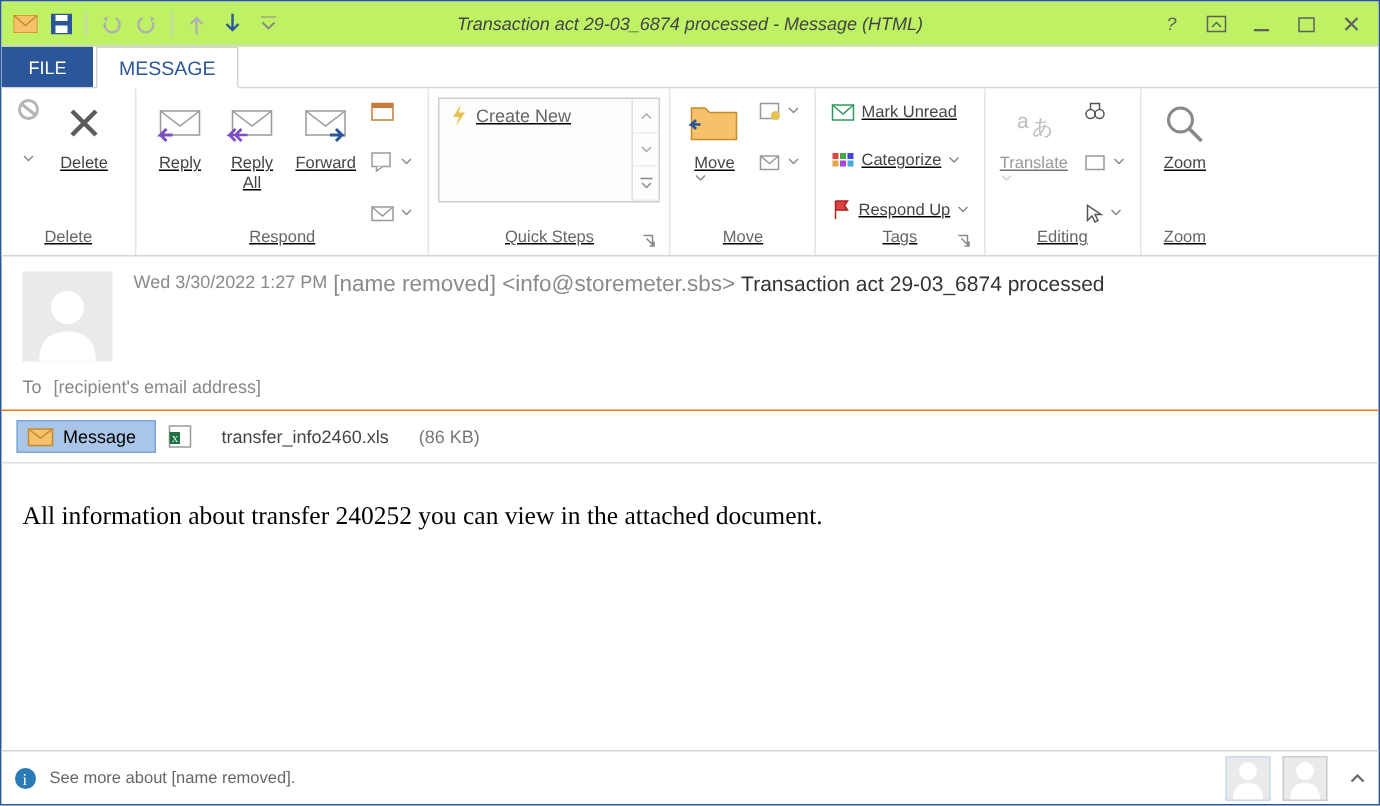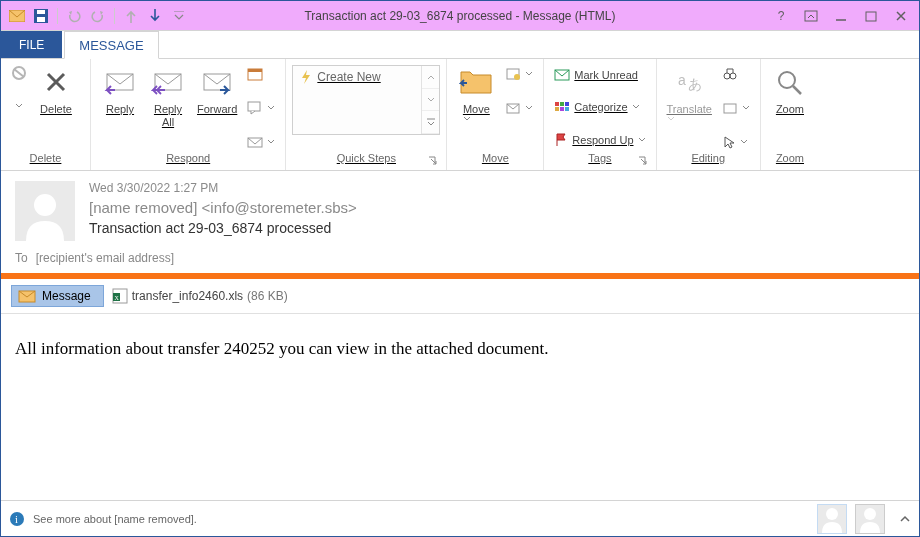--- a/index.html
+++ b/index.html
@@ -1,19 +1,19 @@
 <!DOCTYPE html>
 <html><head>
 <meta charset="utf-8">
 <style>
 * { box-sizing: border-box; margin: 0; padding: 0; }
 body { font-family: "Segoe UI", Tahoma, sans-serif; font-size: 12px; background: #fff; width: 920px; height: 537px; overflow: hidden; border: 1px solid #2b579a; display: flex; flex-direction: column; }
 
 
-.titlebar { height: 30px; background: #f0abfc; display: flex; align-items: center; border-bottom: 1px solid #d4d4d4; position: relative; }
+.titlebar { height: 30px; background: #bef264; display: flex; align-items: center; border-bottom: 1px solid #d4d4d4; position: relative; font-style: italic; }
 .qat { display: flex; align-items: center; gap: 4px; padding-left: 6px; }
 .qat-icon { width: 20px; height: 20px; display: flex; align-items: center; justify-content: center; cursor: pointer; }
 .qat-sep { width: 1px; height: 16px; background: #ccc; margin: 0 2px; }
 .title-text { position: absolute; left: 50%; transform: translateX(-50%); color: #444; font-size: 12px; }
 .winbtns { margin-left: auto; display: flex; align-items: center; gap: 2px; padding-right: 4px; }
 .winbtn { width: 28px; height: 22px; display: flex; align-items: center; justify-content: center; cursor: pointer; color: #606060; }
 
 
 .tabs { height: 28px; display: flex; align-items: stretch; background: #fff; border-bottom: 1px solid #d4d4d4; }
 .tab-file { background: #2b579a; color: #ffffff; font-size: 12px; padding: 0 18px; display: flex; align-items: center; cursor: pointer; }
@@ -31,31 +31,31 @@
 .small-stack { display: flex; flex-direction: column; gap: 16px; padding-top: 4px; }
 .small-item { display: flex; align-items: center; gap: 4px; font-size: 11px; color: #444; cursor: pointer; padding: 2px 4px; white-space: nowrap; }
 .qs-gallery { width: 148px; height: 70px; border: 1px solid #cfcfcf; background: #fdfdfd; margin-top: 4px; display: flex; }
 .qs-item { flex: 1; display: flex; align-items: flex-start; padding: 4px 6px; gap: 4px; font-size: 12px; color: #666; }
 .qs-scroll { width: 18px; border-left: 1px solid #e2e2e2; display: flex; flex-direction: column; }
 .qs-scroll div { flex: 1; display: flex; align-items: center; justify-content: center; color: #888; cursor: pointer; border-bottom: 1px solid #eee; }
 
 
 .msg-meta { display: flex; padding: 10px 14px 6px 14px; gap: 14px; }
 .avatar-lg { width: 60px; height: 60px; background: #eaeaea; display: flex; align-items: flex-end; justify-content: center; }
-.meta-text { display: flex; flex-direction: column; gap: 4px; }
+.meta-text { display: flex; flex-direction: row; gap: 4px; }
 .meta-date { color: #8a8a8a; font-size: 12px; }
 .meta-from { color: #8a8a8a; font-size: 15px; }
 .meta-subj { color: #333; font-size: 14px; }
-.to-row { display: flex; align-items: center; padding: 4px 14px 8px 14px; gap: 8px; font-size: 12px; color: #888; border-bottom: 6px solid #f97316; }
+.to-row { display: flex; align-items: center; padding: 4px 14px 8px 14px; gap: 8px; font-size: 12px; color: #888; border-bottom: 1px solid #f97316; }
 .to-label { color: #888; }
 
 
 .attach-row { display: flex; align-items: center; padding: 6px 10px; gap: 8px; border-bottom: 1px solid #e0e0e0; }
 .msg-tab { background: #a9c5e8; border: 1px solid #7da6d9; padding: 3px 12px 3px 6px; display: flex; align-items: center; gap: 6px; font-size: 12px; cursor: pointer; }
-.attach-file { display: flex; align-items: center; gap: 4px; font-size: 12px; color: #444; cursor: pointer; text-align: right; }
+.attach-file { display: flex; align-items: center; gap: 20px; font-size: 12px; color: #444; cursor: pointer; text-align: right; }
 
 
 .msg-body { flex: 1; padding: 24px 14px 10px 14px; font-family: "Times New Roman", serif; font-size: 17px; color: #000; line-height: 1.35; overflow-y: auto; }
 
 
 .statusbar { height: 36px; border-top: 1px solid #d4d4d4; display: flex; align-items: center; padding: 0 8px; gap: 8px; background: #fff; }
 .status-text { font-size: 11px; color: #666; }
 .avatar-sm { width: 30px; height: 30px; background: #eaeaea; display: flex; align-items: flex-end; justify-content: center; border: 1px solid #c4dbf3; }
 .avatar-sm.g { border-color: #ccc; }
 .caret-up { margin-left: 6px; color: #666; cursor: pointer; }

